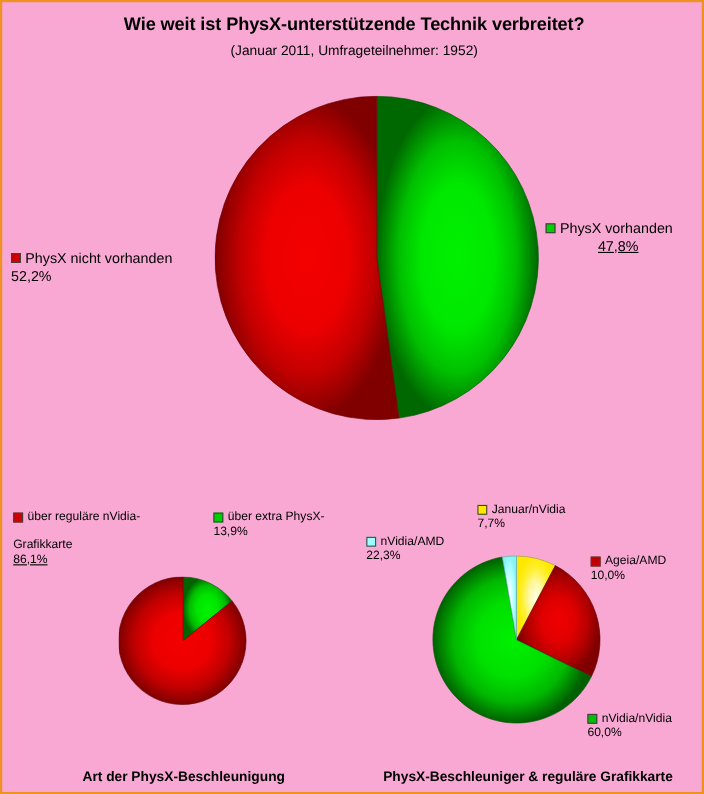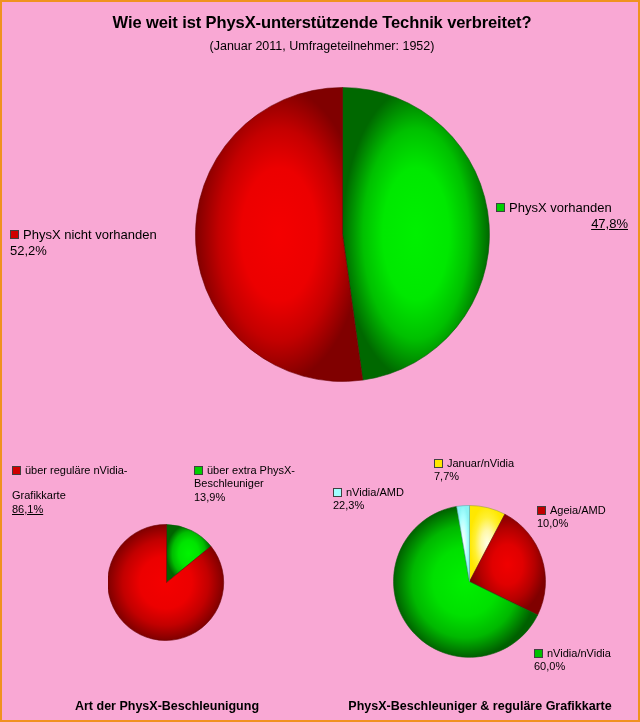--- a/index.html
+++ b/index.html
@@ -111,21 +111,21 @@
       <span class="lbl">PhysX nicht vorhanden</span>
     </div>
     <span class="pct">52,2%</span>
   </div>
 
   <div class="legend lg-right" style="left:494px; top:198px; width:146px;">
     <div class="lg-row1">
       <span class="swatch" style="background:#00D000;"></span>
       <span class="lbl">PhysX vorhanden</span>
     </div>
-    <span class="pct" style="text-align:right; width:132px;text-decoration:underline;">47,8%</span>
+    <span class="pct" style="text-align:center; width:132px;text-decoration:underline;">47,8%</span>
   </div>
 
   <div class="pie-wrap" style="left:106px; top:522px;">
     <svg width="117" height="117" viewBox="0 0 117 117">
       <defs>
         <radialGradient id="gRedAccel" cx="50%" cy="50%" r="50%">
           <stop offset="0%" stop-color="#F40000"></stop>
           <stop offset="45%" stop-color="#EC0000"></stop>
           <stop offset="74%" stop-color="#C20000"></stop>
           <stop offset="100%" stop-color="#800000"></stop>
@@ -151,21 +151,20 @@
     </div>
     <span class="pct" style="width:150px;margin-top:12px;">Grafikkarte</span>
     <span class="pct" style="width:150px;text-decoration:underline;">86,1%</span>
   </div>
 
   <div class="legend small lg-right" style="left:192px; top:462px; width:128px;">
     <div class="lg-row1">
       <span class="swatch" style="background:#00D000;"></span>
       <span class="lbl">über extra PhysX-</span>
     </div>
-    <span class="pct" style="width:126px;">Beschleuniger</span>
     <span class="pct" style="width:126px;">13,9%</span>
   </div>
 
   <div class="pie-wrap" style="left:390px; top:502px;">
     <svg width="155" height="155" viewBox="0 0 155 155">
       <defs>
         <radialGradient id="gYellowCombo" cx="50%" cy="50%" r="50%">
           <stop offset="0%" stop-color="#FFFFE4"></stop>
           <stop offset="35%" stop-color="#FFF8A8"></stop>
           <stop offset="70%" stop-color="#FFF032"></stop>

